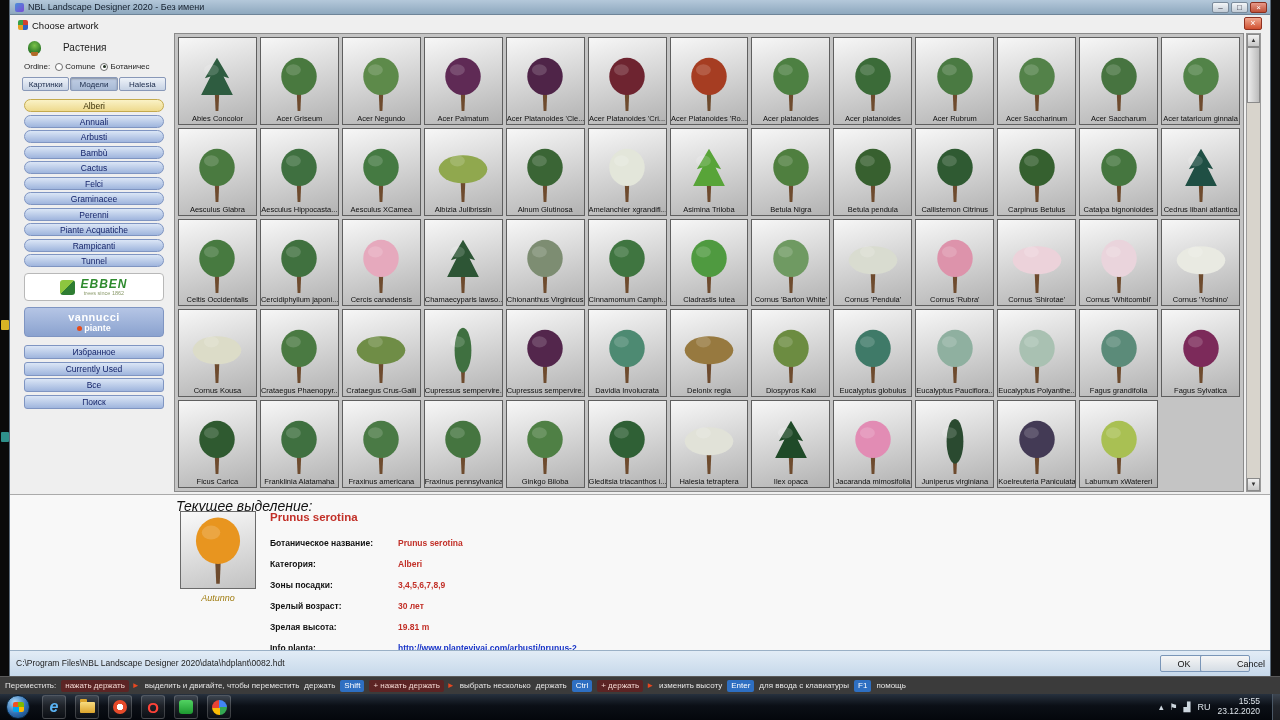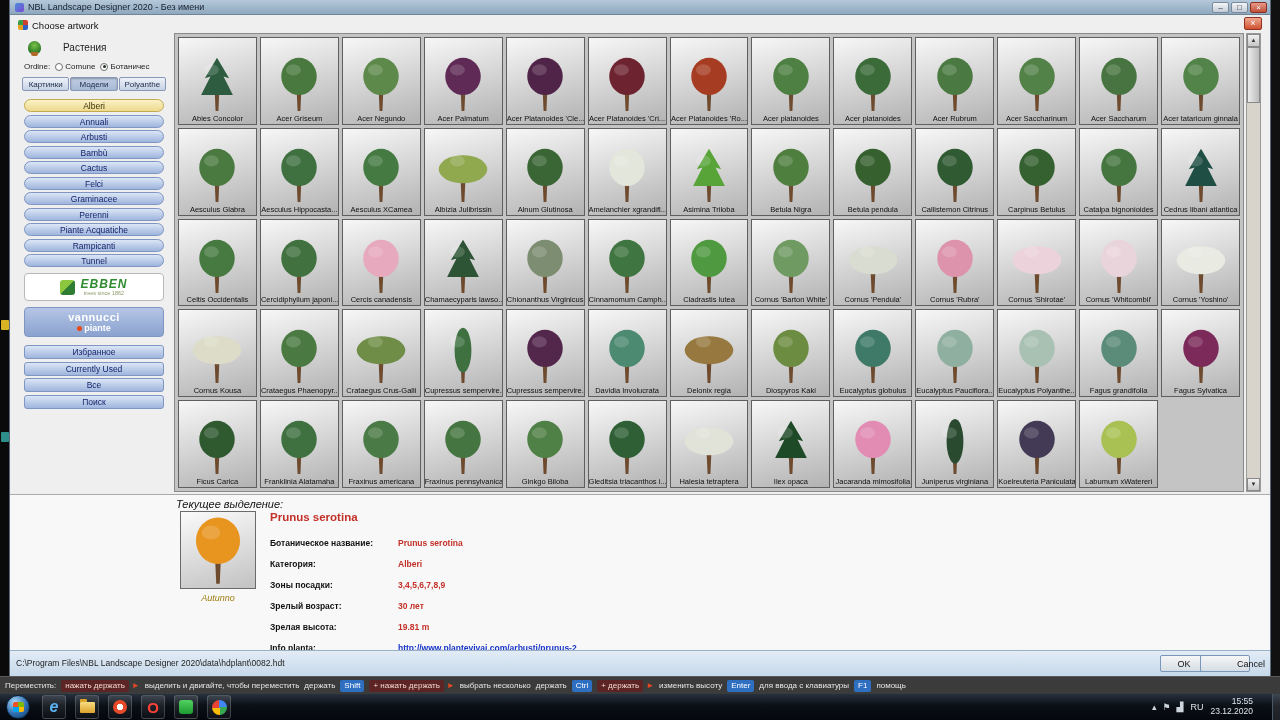--- a/index.html
+++ b/index.html
@@ -73,21 +73,21 @@
   
   .vscroll{position:absolute;left:1236px;top:18px;width:15px;height:459px;background:#d8d4cc;border:1px solid #9a9a9a;
            box-sizing:border-box;display:flex;flex-direction:column;align-items:center;}
   .sb-arrow{width:100%;height:13px;background:linear-gradient(#f0f0f0,#c8c8c8);border:1px solid #8a8a8a;box-sizing:border-box;
             font-size:6px;line-height:11px;text-align:center;color:#333;flex:none;}
   .sb-arrow.down{margin-top:auto;}
   .sb-thumb{width:100%;height:56px;background:linear-gradient(90deg,#ececec,#bcbcbc);border:1px solid #8a8a8a;box-sizing:border-box;flex:none;}
 
   
   .info{position:absolute;left:0;top:479px;width:1260px;height:156px;background:#f8f8f8;border-top:1px solid #aaa;box-sizing:border-box;}
-  .sel-heading{position:absolute;left:166px;top:3px;font-size:11px;font-style:italic;color:#111;}
+  .sel-heading{position:absolute;left:166px;top:3px;font-size:14px;font-style:italic;color:#111;}
   .sel-body{position:absolute;left:170px;top:16px;display:flex;}
   .sel-thumb-wrap{width:80px;flex:none;}
   .sel-thumb{width:76px;height:78px;border:1px solid #6a6a6a;background:linear-gradient(165deg,#fafafa,#c2c2c2);
              box-sizing:border-box;padding:2px;}
   .sel-thumb svg{width:100%;height:100%;}
   .sel-caption{margin-top:4px;width:76px;text-align:center;font-size:9px;font-style:italic;color:#a07c10;}
   .sel-fields{margin-left:10px;font-weight:bold;}
   .sel-title{font-size:11.5px;color:#c23028;margin-bottom:6px;}
   .field-row{font-size:8.5px;line-height:13px;color:#111;}
   .f-label{display:inline-block;width:128px;margin-top:8px;}
@@ -130,21 +130,21 @@
   .tb-ico.folder-icon .glyph{width:15px;height:11px;background:linear-gradient(#f8dc80,#dca42c);border-radius:1px;position:relative;}
   .tb-ico.folder-icon .glyph::before{content:"";position:absolute;left:0;top:-3px;width:7px;height:3px;background:#dca42c;border-radius:1px 1px 0 0;}
   .tb-ico.red-app-icon .glyph{width:14px;height:14px;border-radius:50%;background:radial-gradient(circle,#ffffff 0 3px,#e64a2a 3.5px);}
   .tb-ico.green-app-icon .glyph{width:14px;height:14px;border-radius:3px;background:linear-gradient(#52d262,#1d9a30);}
   .tb-ico.color-app-icon .glyph{width:15px;height:15px;border-radius:50%;
         background:conic-gradient(#4285f4 0 25%,#34a853 0 50%,#fbbc05 0 75%,#ea4335 0);}
   .tray{margin-left:auto;display:flex;align-items:center;gap:7px;color:#dde4ea;}
   .tray-icons{display:flex;gap:6px;align-items:center;}
   .tray-ic{font-size:9px;color:#cdd6de;}
   .lang{font-size:9px;}
-  .clock{display:flex;flex-direction:column;align-items:flex-end;line-height:1.15;font-size:8.5px;margin-right:12px;text-align:center;}
+  .clock{display:flex;flex-direction:column;align-items:flex-end;line-height:1.15;font-size:8.5px;margin-right:5px;text-align:center;}
   .show-desktop{width:7px;height:26px;border-left:1px solid #4a5866;background:rgba(255,255,255,0.10);}
 </style>
 </head>
 <body>
 
 <div class="screen">
 
   <div class="strip left">
     <div class="mini-ico a"></div>
     <div class="mini-ico b"></div>
@@ -182,21 +182,21 @@
                 <span class="radio"></span>
                 <span>Comune</span>
               </span><span class="radio-opt">
                 <span class="radio on"></span>
                 <span>Ботаничес</span>
               </span></span>
         </div>
         <div class="tabs">
             <div class="tab">Картинки</div>
             <div class="tab active">Модели</div>
-            <div class="tab">Polyanthe</div>
+            <div class="tab">Halesia</div>
           </div>
         <div class="cats">
             <div class="pill selected">Alberi</div>
             <div class="pill">Annuali</div>
             <div class="pill">Arbusti</div>
             <div class="pill">Bambù</div>
             <div class="pill">Cactus</div>
             <div class="pill">Felci</div>
             <div class="pill">Graminacee</div>
             <div class="pill">Perenni</div>

